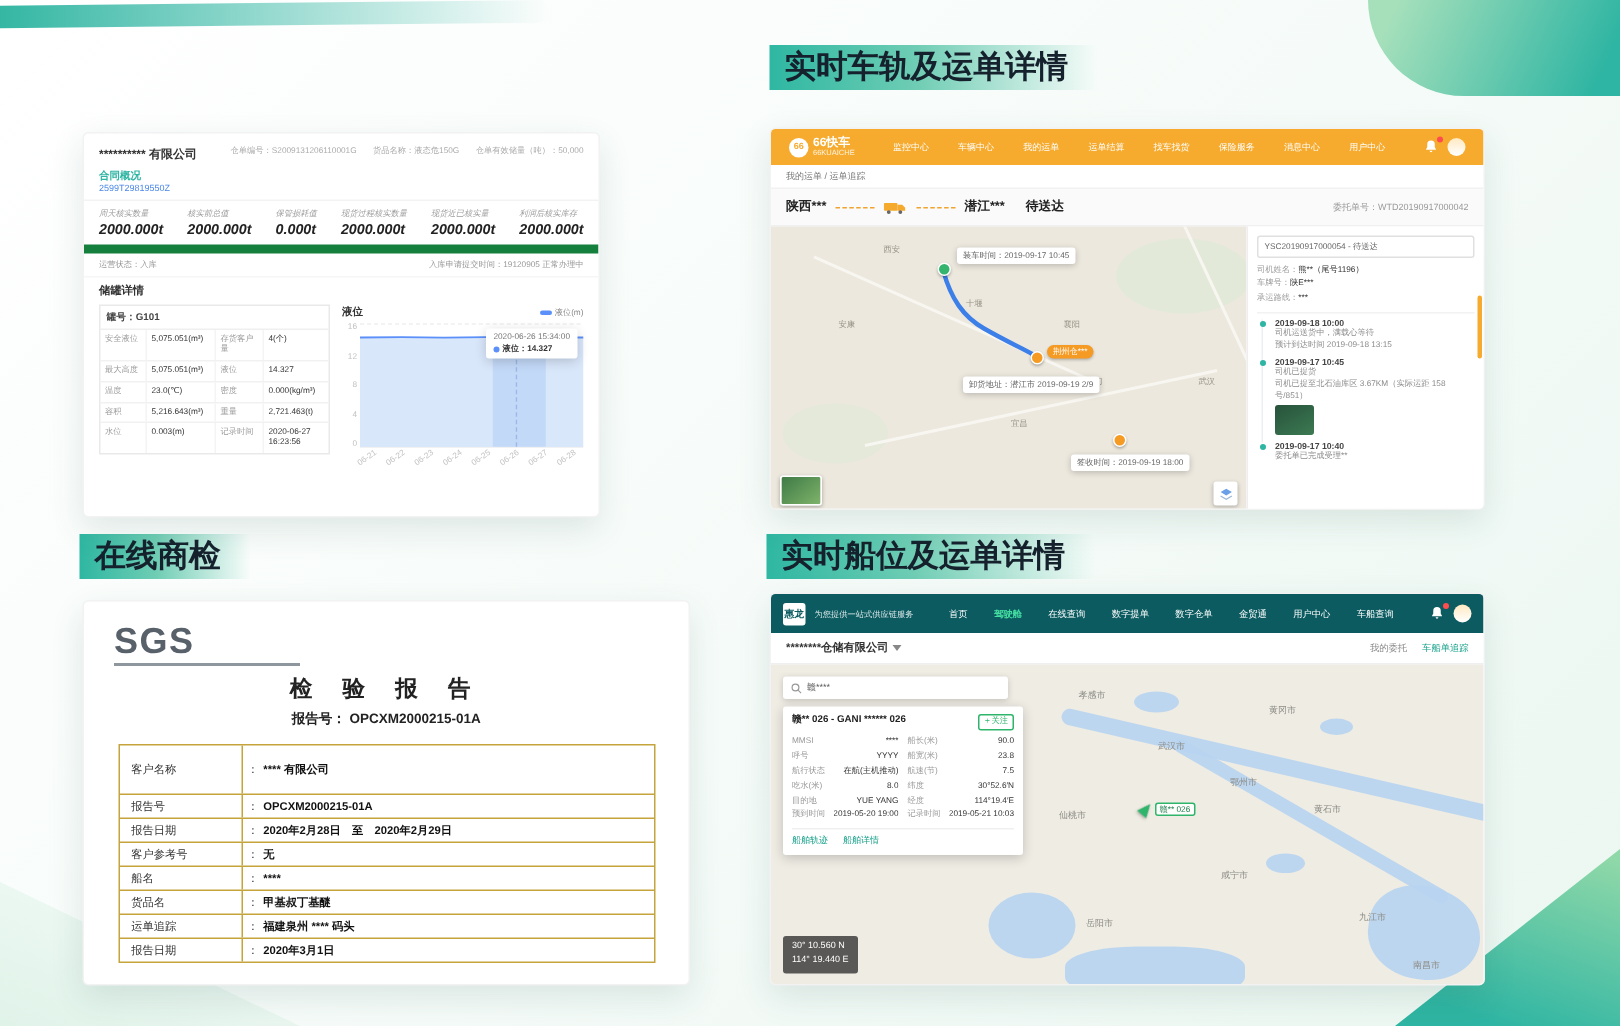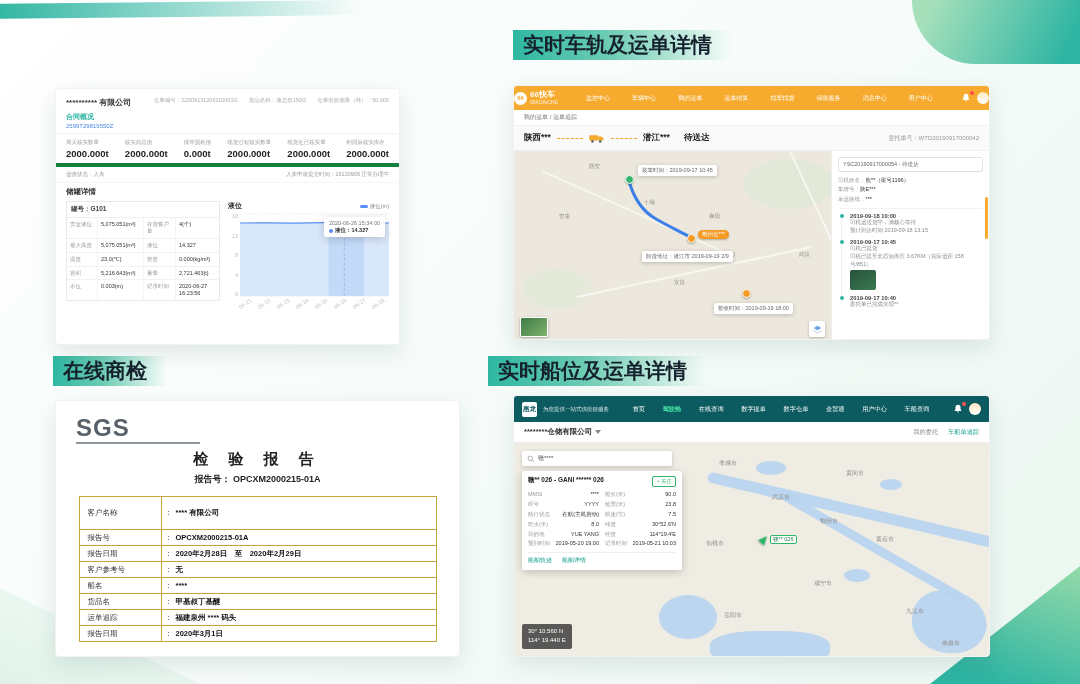--- a/index.html
+++ b/index.html
@@ -14,37 +14,37 @@
     background:linear-gradient(115deg,#a6e0bb 10%,#2fb5a3 90%);border-radius:0 0 0 110px;}
   .decor-br{position:absolute;right:0;bottom:0;width:150px;height:118px;
     background:linear-gradient(200deg,#8fd8a8 5%,#2fb5a3 85%);clip-path:polygon(100% 0,100% 100%,0 100%);}
   .decor-bl{position:absolute;left:0;bottom:0;width:200px;height:96px;
     background:linear-gradient(20deg,#e0f3e9,#f4fbf8);clip-path:polygon(0 0,100% 100%,0 100%);}
 
   .sec-title{position:absolute;font-size:21px;font-weight:bold;color:#15222e;line-height:30px;
     padding:0 20px 0 10px;white-space:nowrap;
     background:linear-gradient(90deg,#2eb7a2 0%,#6fcdb4 45%,rgba(190,231,219,0) 100%);}
   .t-tank{left:55px;top:30px}.t-truck{left:513px;top:30px}
-  .t-inspect{left:53px;top:356px}.t-ship{left:488px;top:356px}
+  .t-inspect{left:53px;top:356px}.t-ship{left:511px;top:356px}
 
   .card{position:absolute;background:#fff;border-radius:4px;overflow:hidden;
     box-shadow:0 8px 22px rgba(32,86,74,.12);border:1px solid #f2f2f2;box-sizing:border-box;}
   .card-tank{left:55px;top:88px;width:345px;height:257px}
   .card-truck{left:513px;top:85px;width:477px;height:255px}
   .card-sgs{left:55px;top:400px;width:405px;height:257px}
   .card-ship{left:513px;top:395px;width:477px;height:262px}
 
   
   .tk-head{display:flex;justify-content:space-between;align-items:flex-start;padding:8px 10px 2px;}
   .tk-company{font-size:8px;font-weight:bold;color:#333;white-space:nowrap;}
   .tk-meta{font-size:5.5px;color:#ababab;white-space:nowrap;}
   .tk-contract{padding:2px 10px 4px;border-bottom:1px solid #f3f3f3;}
   .tk-contract-label{display:block;font-size:7px;font-weight:bold;color:#2fb5a3;}
   .tk-contract-no{display:block;font-size:6px;color:#4a87e8;margin-top:1px;}
-  .tk-stats{display:flex;justify-content:space-between;padding:5px 10px 4px;border-bottom:4px solid #15803d;}
+  .tk-stats{display:flex;justify-content:space-between;padding:5px 10px 4px;border-bottom:6px solid #15803d;font-style:italic;}
   .tk-stat .lbl{display:block;font-size:5.5px;color:#9c9c9c;white-space:nowrap;}
   .tk-stat .val{display:block;font-size:9.5px;font-weight:bold;color:#222;margin-top:2px;}
   .tk-status{display:flex;justify-content:space-between;padding:4px 10px;font-size:5.5px;color:#999;border-bottom:1px solid #f6f6f6;}
   .tk-section{padding:4px 10px 2px;font-size:7.5px;font-weight:bold;color:#333;}
   .tk-body{display:flex;gap:8px;padding:2px 10px 8px;}
   .tk-table{width:152px;border:1px solid #e9e9e9;font-size:5.5px;align-self:flex-start;}
   .tk-thead{padding:3px 4px;font-weight:bold;color:#444;font-size:6.5px;border-bottom:1px solid #efefef;}
   .tk-trow{display:grid;grid-template-columns:30px 46px 32px 44px;border-bottom:1px solid #f1f1f1;}
   .tk-trow:last-child{border-bottom:none;}
   .tk-trow .c{padding:3px;line-height:1.25;}
@@ -60,21 +60,21 @@
     font-size:5.5px;color:#c0c0c0;text-align:right;padding-right:2px;box-sizing:border-box;}
   .tk-svg{flex:1;height:84px;min-width:0;}
   .tk-tooltip{position:absolute;right:4px;top:4px;background:#fff;box-shadow:0 2px 8px rgba(0,0,0,.18);
     border-radius:2px;padding:3px 5px;font-size:5.5px;color:#777;}
   .tk-tooltip .tt2{display:flex;align-items:center;gap:2px;margin-top:1px;color:#333;font-weight:bold;}
   .tt-dot{width:4px;height:4px;border-radius:50%;background:#5b8ff9;display:inline-block;}
   .tk-xticks{display:flex;justify-content:space-between;margin:3px 2px 0 12px;height:13px;}
   .tk-xticks span{font-size:5.5px;color:#c2c2c2;transform:rotate(-35deg);white-space:nowrap;}
 
   
-  .tr-topbar{height:24px;background:#f6ab2e;display:flex;align-items:center;padding:0 0;gap:6px;color:#fff;}
+  .tr-topbar{height:24px;background:#f6ab2e;display:flex;align-items:center;padding:0 12px;gap:6px;color:#fff;}
   .tr-logo{display:flex;align-items:center;gap:3px;}
   .tr-logo-mark{width:13px;height:13px;border-radius:50%;background:#fff;color:#f6ab2e;font-size:6px;font-weight:bold;
     display:flex;align-items:center;justify-content:center;}
   .tr-logo-name{font-size:8px;font-weight:bold;line-height:1;}
   .tr-logo-sub{font-size:5px;opacity:.85;line-height:1;margin-top:1px;}
   .tr-nav{flex:1;display:flex;justify-content:space-evenly;font-size:6px;white-space:nowrap;}
   .icons{display:flex;align-items:center;gap:6px;}
   .bell{position:relative;display:flex;}
   .badge{position:absolute;top:-2px;right:-3px;width:4px;height:4px;border-radius:50%;background:#ff4d4f;}
   .avatar{width:12px;height:12px;border-radius:50%;background:linear-gradient(#ffe9c2,#ffffff);}

